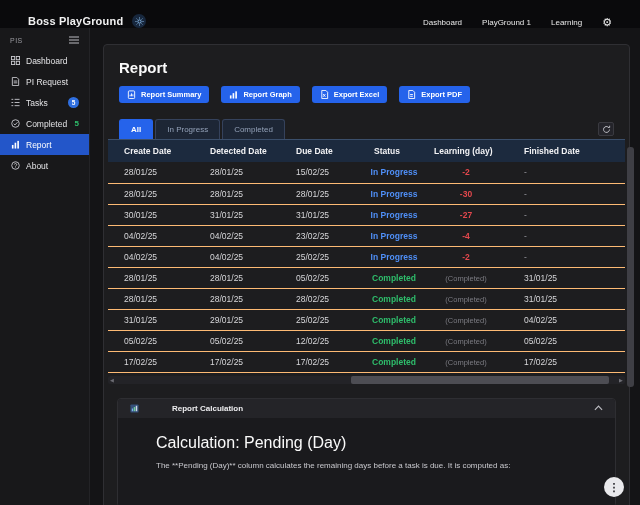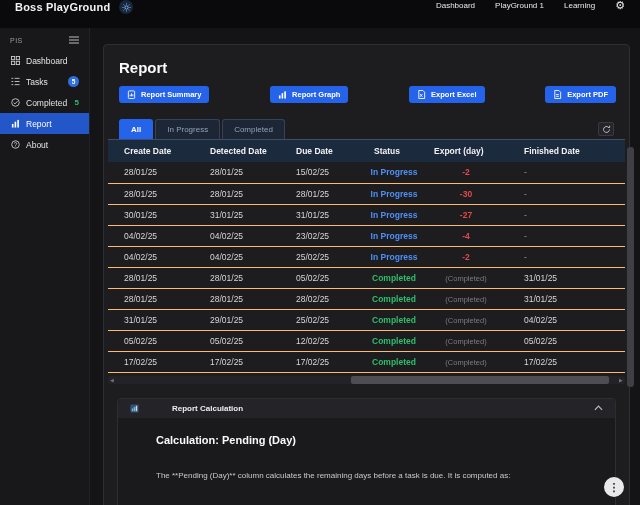--- a/index.html
+++ b/index.html
@@ -1,21 +1,21 @@
 <!DOCTYPE html>
 <html><head>
 <meta charset="utf-8">
 <style>
   * { margin:0; padding:0; box-sizing:border-box; }
   html,body { width:640px; height:505px; overflow:hidden; background:#141416;
     font-family:"Liberation Sans", sans-serif; color:#e6e6e8; }
 
   
-  .topbar { height:28px; background:#0a0a0c; display:flex; align-items:flex-start;
-    justify-content:space-between; padding:0 15px; }
+  .topbar { height:28px; background:#0a0a0c; display:flex; align-items:flex-end;
+    justify-content:space-between; padding:0 28px; }
   .brand-wrap { display:flex; align-items:center; gap:9px; }
   .brand { font-size:11px; font-weight:bold; color:#f2f2f2; letter-spacing:.2px; }
   .theme-toggle { width:14px; height:14px; border-radius:50%; background:#17273d;
     display:flex; align-items:center; justify-content:center; color:#8fc1ef; cursor:pointer; }
   .topnav { display:flex; align-items:center; gap:20px; }
   .nav-link { font-size:8px; color:#e8e8e8; cursor:pointer; }
   .gear { font-size:11px; color:#ededed; cursor:pointer; line-height:1; }
 
   
   .shell { display:flex; height:477px; overflow:hidden; }
@@ -35,21 +35,21 @@
     background:#2f6fe0; color:#fff; font-size:6.5px; font-weight:bold;
     display:flex; align-items:center; justify-content:center; }
   .badge-text { margin-left:auto; color:#2ebd6b; font-size:8px; font-weight:bold; }
 
   
   .main { flex:1; padding:16px 10px 0 13px; overflow:hidden; position:relative; }
   .card { background:#1d1d1f; border:1px solid #2f2f33; border-radius:4px;
     padding:12px 13px; height:600px; }
   .page-title { font-size:15px; font-weight:bold; color:#fafafa; margin:2px 0 10px 2px; }
 
-  .actions { display:flex; gap:4px; margin:0 0 13px 2px;justify-content:space-between; }
+  .actions { display:flex; gap:12px; margin:0 0 13px 2px; }
   .btn { display:flex; align-items:center; gap:5px; background:#2563eb; color:#fff;
     border:none; border-radius:3px; font-size:7.5px; font-weight:bold;
     padding:4px 8px; cursor:pointer; font-family:inherit; }
   .btn .b-icon { display:flex; }
 
   .tabs-row { display:flex; align-items:flex-end; justify-content:space-between; margin:16px 2px 0 2px; }
   .tabs { display:flex; gap:2px; }
   .tab { font-size:8px; padding:5px 11px; border-radius:3px 3px 0 0; cursor:pointer;
     background:#1d2635; border:1px solid #35425c; border-bottom:none; color:#93a1b8; }
   .tab.active { background:#2563eb; border-color:#2563eb; color:#fff; font-weight:bold; }
@@ -85,21 +85,21 @@
     background:#3f3f45; border-radius:3px; cursor:grab; }
 
   
   .calc { border:1px solid #2e2e32; border-radius:4px; margin-top:14px; overflow:hidden; }
   .calc-head { background:#242428; padding:5px 12px; display:flex; align-items:center;
     gap:7px; cursor:pointer; }
   .calc-head-label { font-size:8px; font-weight:bold; color:#ededef; flex:1;padding-left:26px; }
   .calc-ico { display:flex; }
   .chev { color:#bcbcc2; display:flex; cursor:pointer; }
   .calc-body { background:#1a1a1d; padding:16px 44px 16px 38px; }
-  .calc-h { font-size:11px; font-weight:bold; color:#fafafa; margin-bottom:24px; }
+  .calc-h { font-size:16px; font-weight:normal; color:#fafafa; margin-bottom:8px; }
   .calc-p { font-size:8px; color:#c9c9ce; margin-bottom:18px; line-height:1.5; }
   .formula { background:#132036; border:1px solid #23406b; border-radius:3px;
     font-size:8px; color:#e8eef7; padding:8px 10px; margin-bottom:10px; }
 
   .fab { position:absolute; left:604px; top:477px; width:20px; height:20px; border-radius:50%;
     background:#e9e9ec; color:#2a2a2e; border:none; font-size:11px; font-weight:bold;
     display:flex; align-items:center; justify-content:center; cursor:pointer; }
 </style>
 </head>
 <body>
@@ -141,20 +141,29 @@
               <rect x="0.5" y="0.5" width="3.6" height="3.6"></rect>
               <rect x="5.9" y="0.5" width="3.6" height="3.6"></rect>
               <rect x="0.5" y="5.9" width="3.6" height="3.6"></rect>
               <rect x="5.9" y="5.9" width="3.6" height="3.6"></rect>
             </svg>
           </span>
           <span>Dashboard</span>
         </div>
         <div class="side-item">
           <span class="si-icon">
+            <svg width="9" height="9" viewBox="0 0 10 10" fill="none" stroke="currentColor" stroke-width="1">
+              <path d="M1.5 0.5h5l2 2v7h-7z"></path>
+              <path d="M3 4.5h4M3 6.5h4"></path>
+            </svg>
+          </span>
+          <span>PI Request</span>
+        </div>
+        <div class="side-item">
+          <span class="si-icon">
             <svg width="9" height="9" viewBox="0 0 10 10" stroke="currentColor" stroke-width="1">
               <path d="M0.5 1.5h2M4 1.5h5.5M0.5 5h2M4 5h5.5M0.5 8.5h2M4 8.5h5.5"></path>
             </svg>
           </span>
           <span>Tasks</span>
           <span class="badge-circle">5</span>
         </div>
         <div class="side-item">
           <span class="si-icon">
             <svg width="9" height="9" viewBox="0 0 10 10" fill="none" stroke="currentColor" stroke-width="1">
@@ -247,21 +256,21 @@
       </div>
 
       <div class="table-wrap">
         <table>
           <thead>
               <tr id="thead-row">
                 <th class="col-create">Create Date</th>
                 <th class="col-detected">Detected Date</th>
                 <th class="col-due">Due Date</th>
                 <th class="col-status c-status">Status</th>
-                <th class="col-pending c-pending">Export (day)</th>
+                <th class="col-pending c-pending">Learning (day)</th>
                 <th>Finished Date</th>
               </tr>
             </thead>
           <tbody id="tbody">
               <tr>
                 <td>28/01/25</td>
                 <td>28/01/25</td>
                 <td>15/02/25</td>
                 <td class="c-status"><span class="st-progress">In Progress</span></td>
                 <td class="c-pending"><span class="pend-red">-2</span></td>

